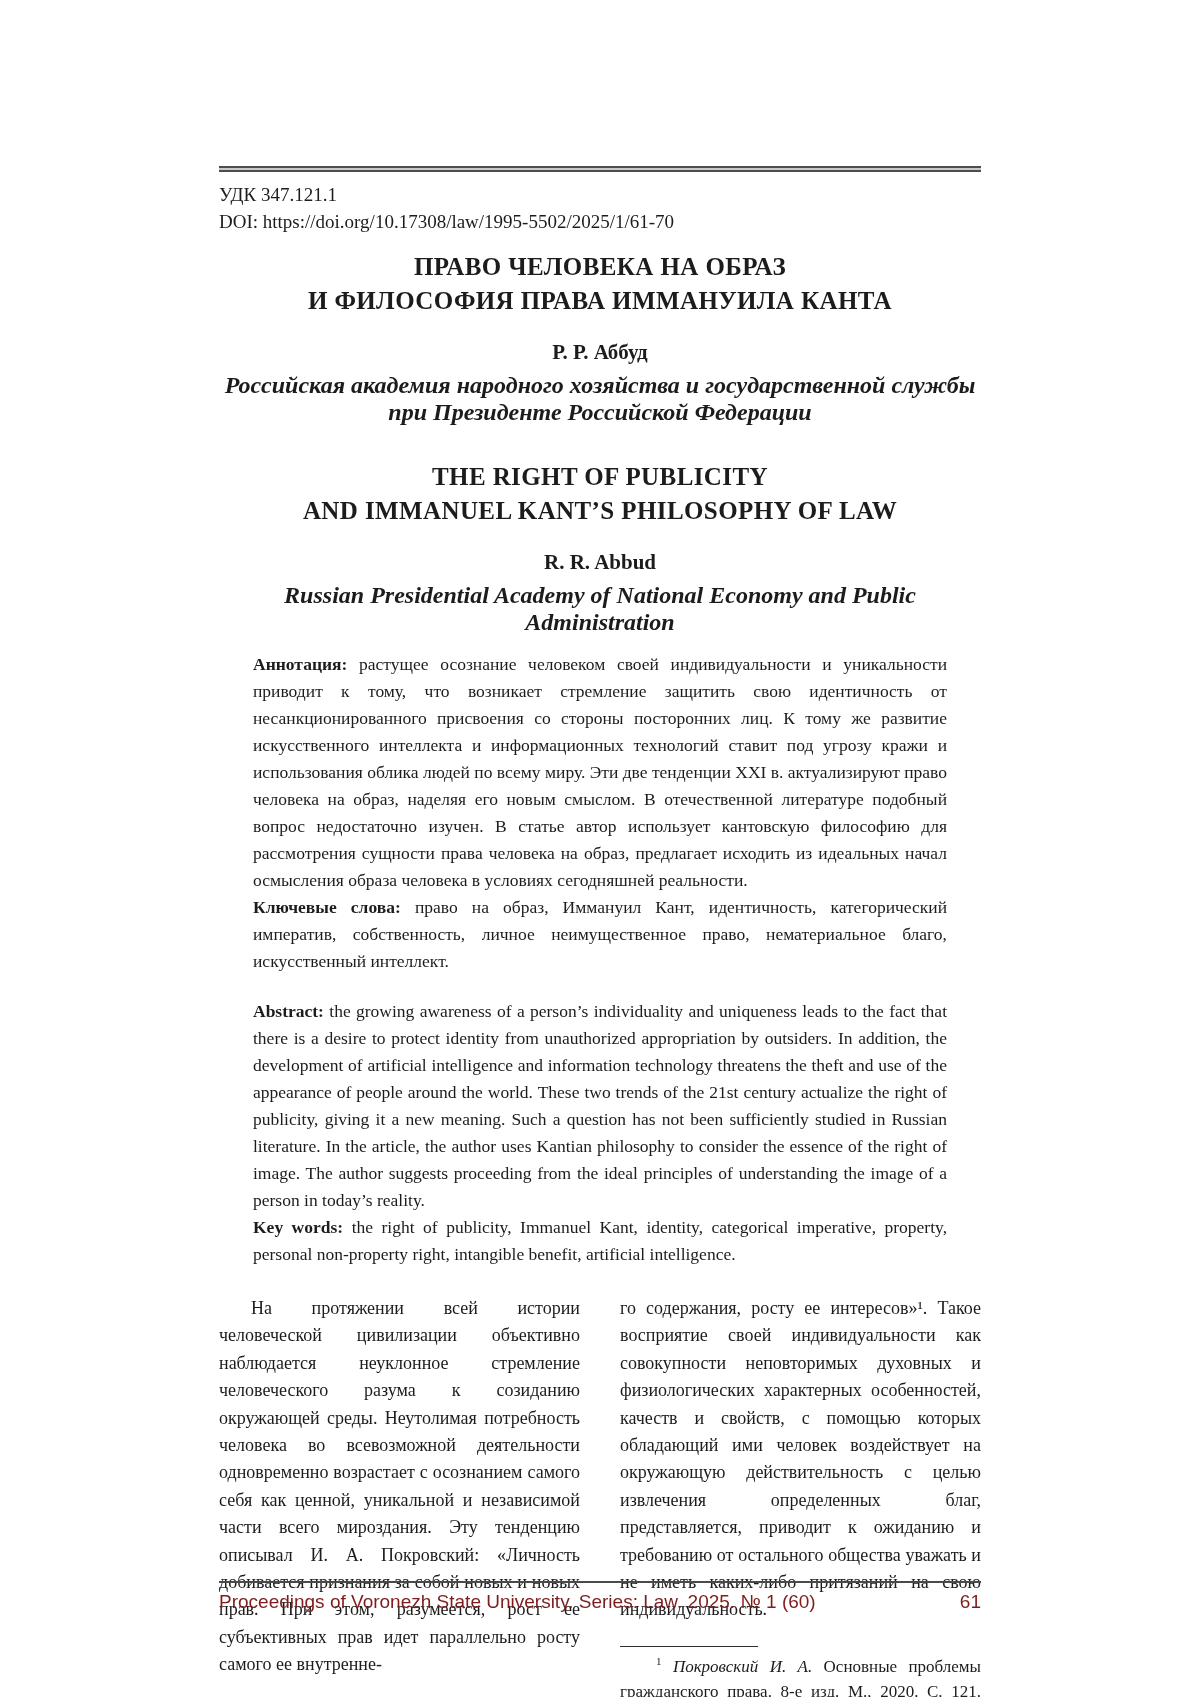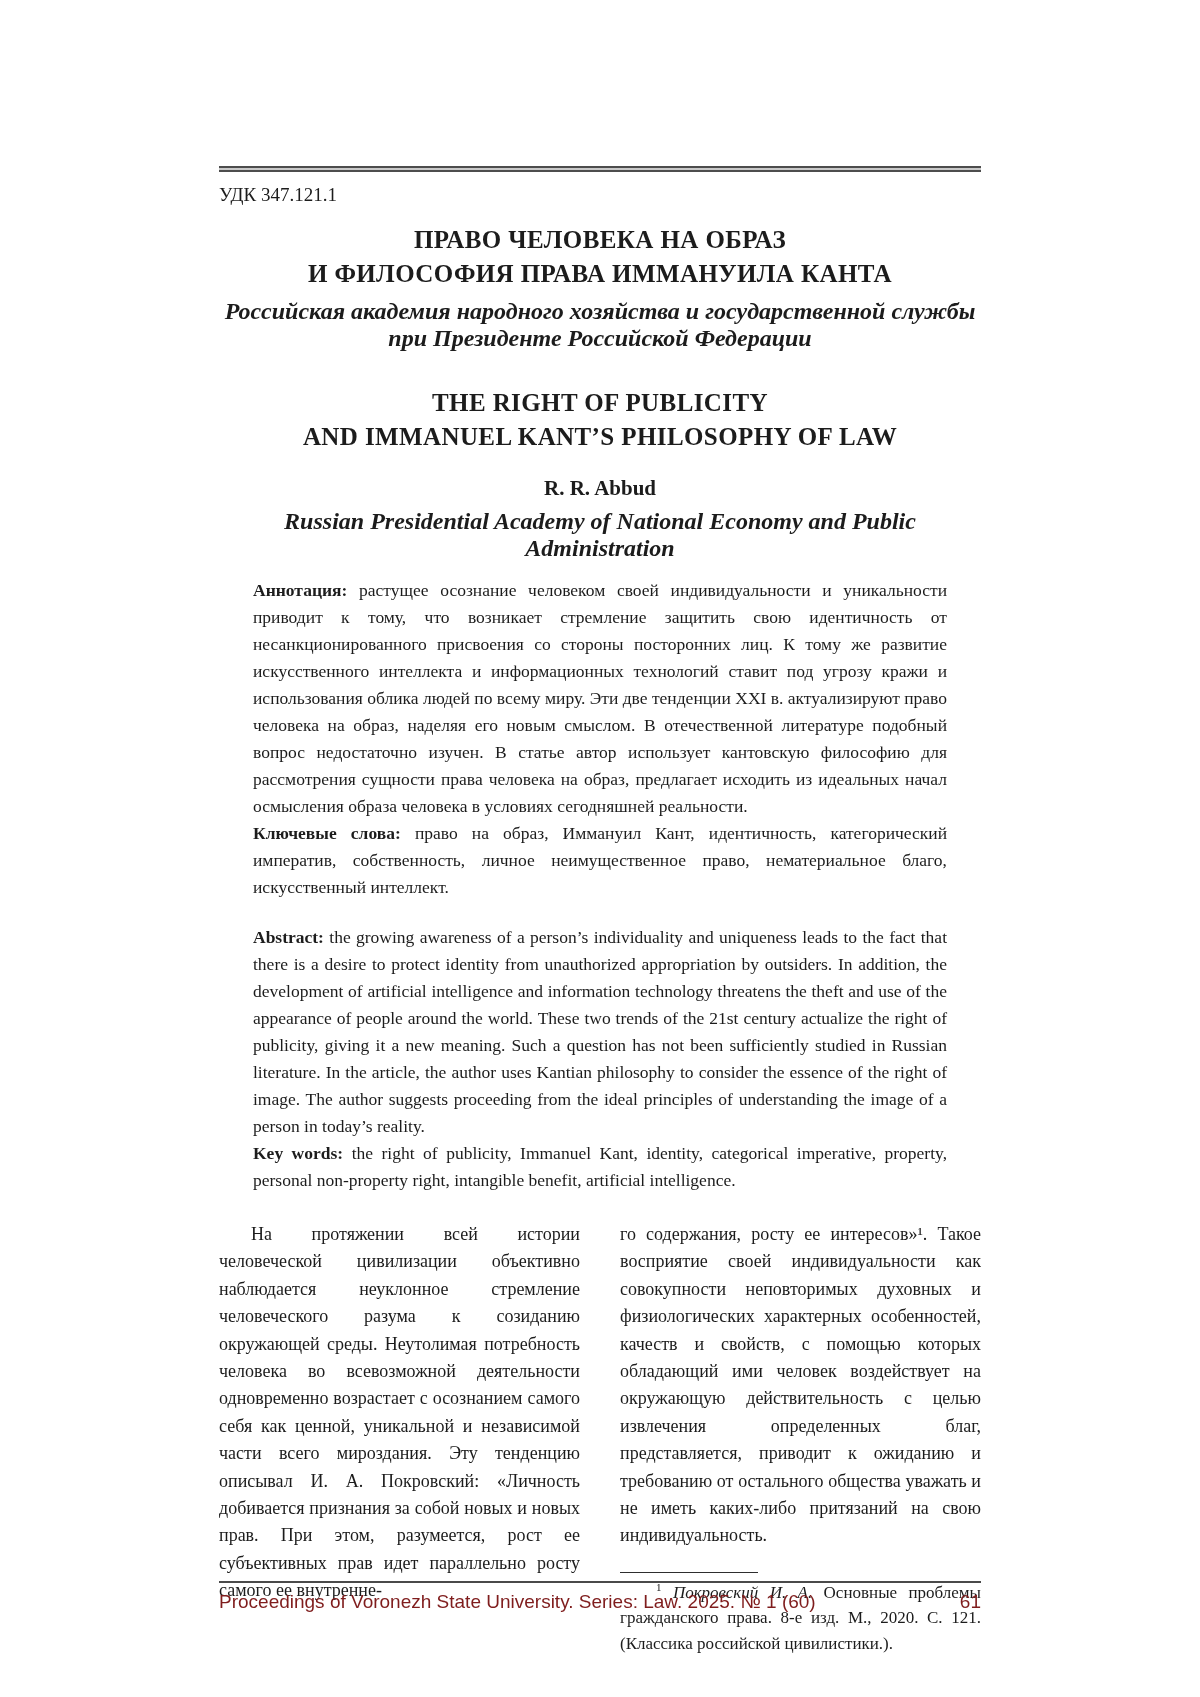--- a/index.html
+++ b/index.html
@@ -117,27 +117,29 @@
 </style>
 </head>
 <body>
 
 <div class="page">
 
   <div class="top-rule"></div>
 
   <div class="meta">
     <div>УДК 347.121.1</div>
+    <div>DOI: https://doi.org/10.17308/law/1995-5502/2025/1/61-70</div>
   </div>
 
   <h1 class="title-ru">
     <span>ПРАВО ЧЕЛОВЕКА НА ОБРАЗ</span><br>
     <span>И ФИЛОСОФИЯ ПРАВА ИММАНУИЛА КАНТА</span>
   </h1>
 
+  <div class="author">Р. Р. Аббуд</div>
 
   <div class="affil">
     <span>Российская академия народного хозяйства и государственной службы</span><br>
     <span>при Президенте Российской Федерации</span>
   </div>
 
   <h2 class="title-en">
     <span>THE RIGHT OF PUBLICITY</span><br>
     <span>AND IMMANUEL KANT’S PHILOSOPHY OF LAW</span>
   </h2>

